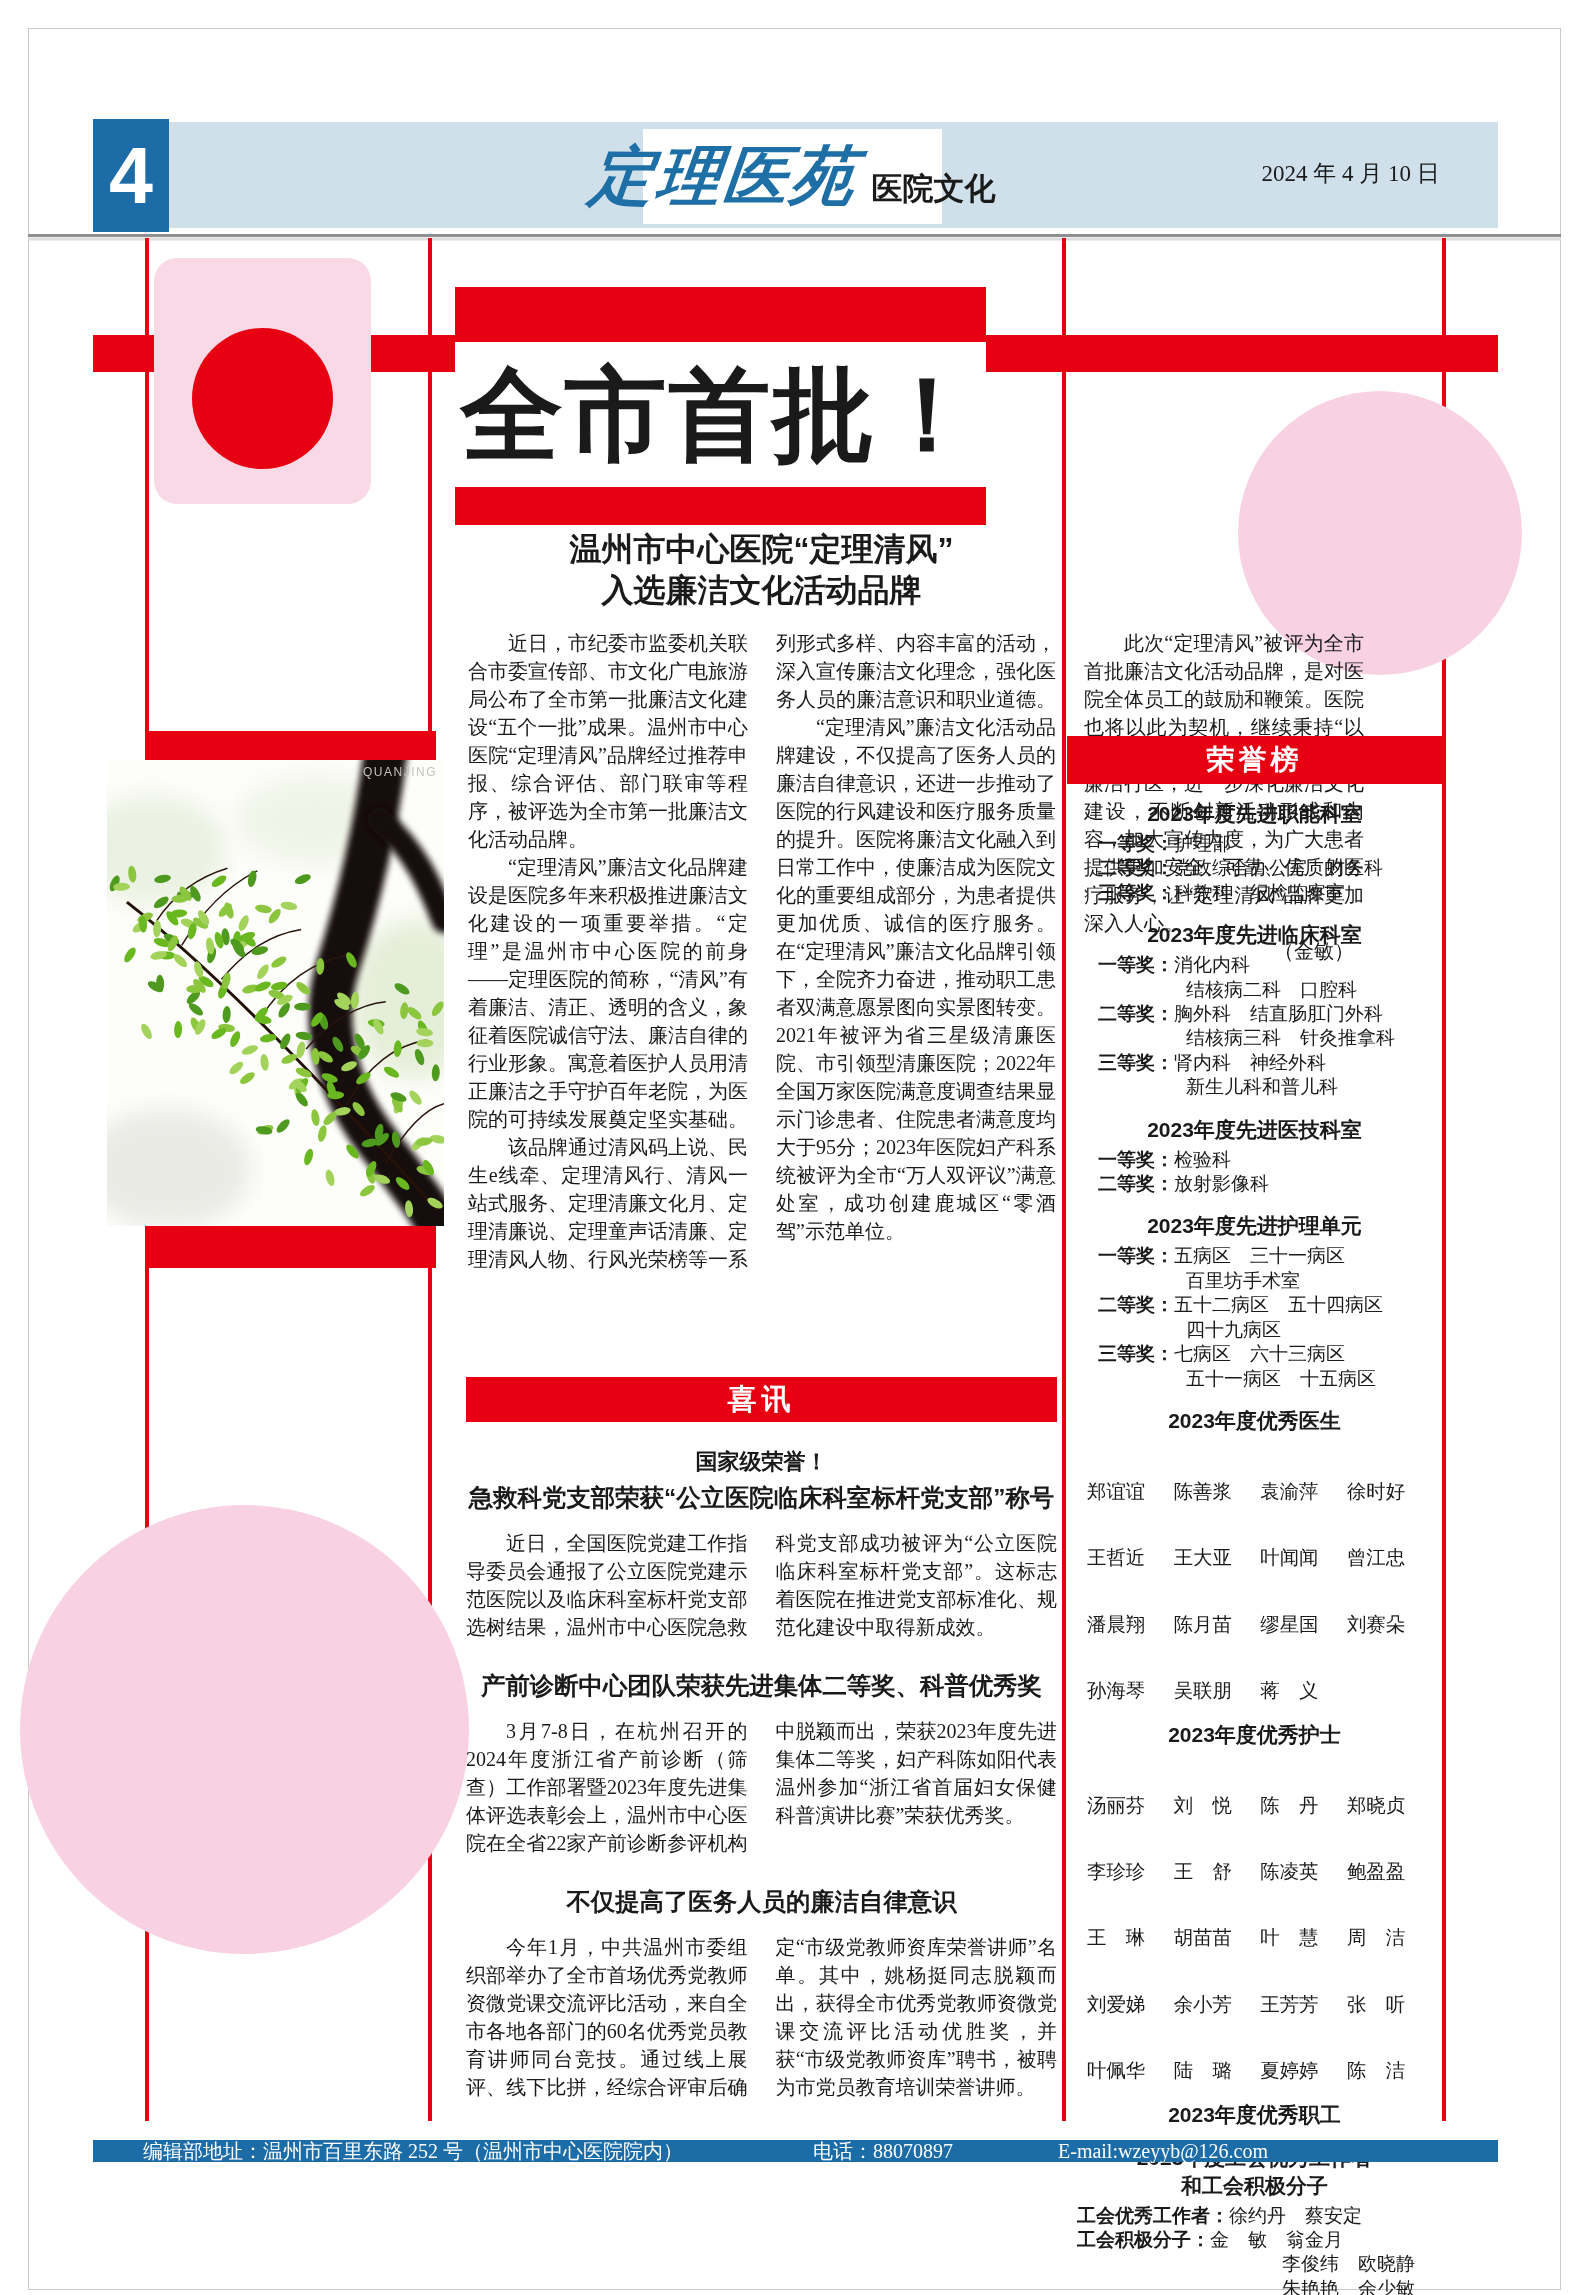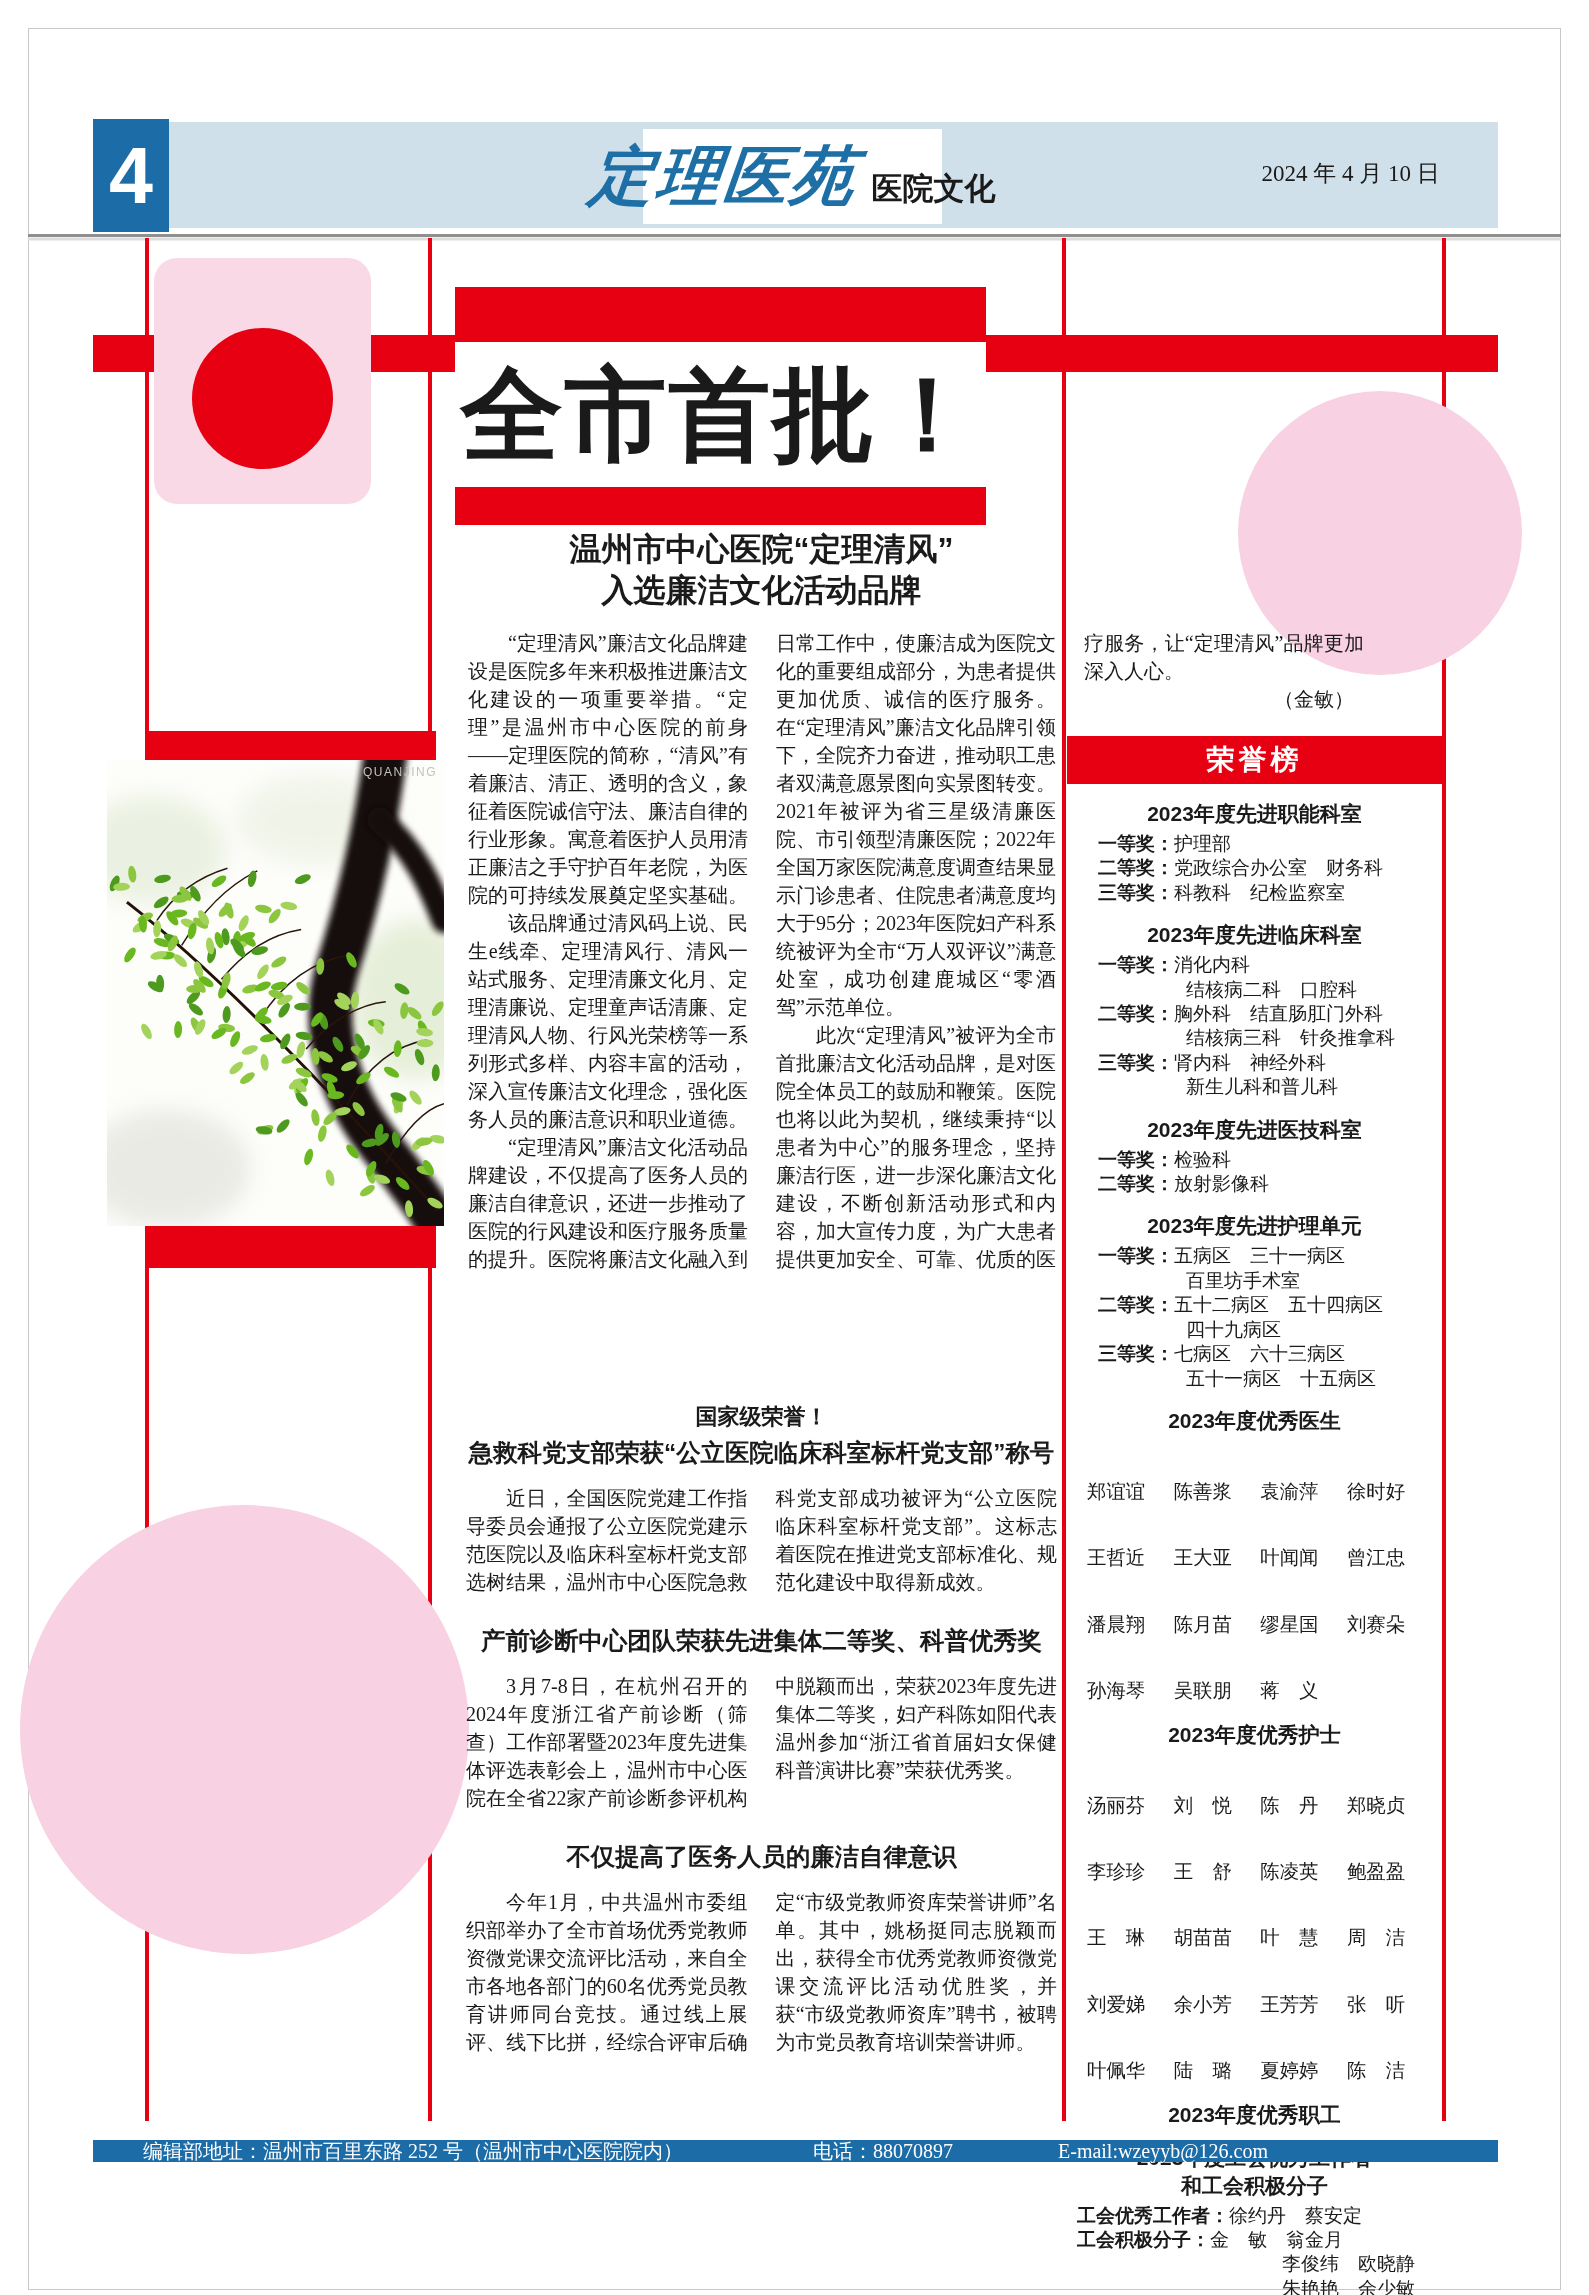--- a/index.html
+++ b/index.html
@@ -307,29 +307,31 @@
     </div>
     <div class="bar2"></div>
   </div>
   <div class="subtitle hei">
     <div>温州市中心医院“定理清风”</div>
     <div>入选廉洁文化活动品牌</div>
   </div>
 
   <div class="article">
     <div>
+        <p class="art-p">近日，市纪委市监委机关联合市委宣传部、市文化广电旅游局公布了全市第一批廉洁文化建设“五个一批”成果。温州市中心医院“定理清风”品牌经过推荐申报、综合评估、部门联审等程序，被评选为全市第一批廉洁文化活动品牌。</p>
         <p class="art-p">“定理清风”廉洁文化品牌建设是医院多年来积极推进廉洁文化建设的一项重要举措。“定理”是温州市中心医院的前身——定理医院的简称，“清风”有着廉洁、清正、透明的含义，象征着医院诚信守法、廉洁自律的行业形象。寓意着医护人员用清正廉洁之手守护百年老院，为医院的可持续发展奠定坚实基础。</p>
         <p class="art-p">该品牌通过清风码上说、民生e线牵、定理清风行、清风一站式服务、定理清廉文化月、定理清廉说、定理童声话清廉、定理清风人物、行风光荣榜等一系列形式多样、内容丰富的活动，深入宣传廉洁文化理念，强化医务人员的廉洁意识和职业道德。</p>
         <p class="art-p">“定理清风”廉洁文化活动品牌建设，不仅提高了医务人员的廉洁自律意识，还进一步推动了医院的行风建设和医疗服务质量的提升。医院将廉洁文化融入到日常工作中，使廉洁成为医院文化的重要组成部分，为患者提供更加优质、诚信的医疗服务。在“定理清风”廉洁文化品牌引领下，全院齐力奋进，推动职工患者双满意愿景图向实景图转变。2021年被评为省三星级清廉医院、市引领型清廉医院；2022年全国万家医院满意度调查结果显示门诊患者、住院患者满意度均大于95分；2023年医院妇产科系统被评为全市“万人双评议”满意处室，成功创建鹿城区“零酒驾”示范单位。</p>
         <p class="art-p">此次“定理清风”被评为全市首批廉洁文化活动品牌，是对医院全体员工的鼓励和鞭策。医院也将以此为契机，继续秉持“以患者为中心”的服务理念，坚持廉洁行医，进一步深化廉洁文化建设，不断创新活动形式和内容，加大宣传力度，为广大患者提供更加安全、可靠、优质的医疗服务，让“定理清风”品牌更加深入人心。</p>
       </div>
     <div class="byline">（金敏）</div>
   </div>
 
   <div class="goodnews">
+    <div class="gn-bar hei">喜讯</div>
     <div class="gn-t1 hei">国家级荣誉！</div>
     <div class="gn-t2 hei">急救科党支部荣获“公立医院临床科室标杆党支部”称号</div>
     <div class="gn-body">
       <p>近日，全国医院党建工作指导委员会通报了公立医院党建示范医院以及临床科室标杆党支部选树结果，温州市中心医院急救科党支部成功被评为“公立医院临床科室标杆党支部”。这标志着医院在推进党支部标准化、规范化建设中取得新成效。</p>
     </div>
     <div class="gn-t3 hei">产前诊断中心团队荣获先进集体二等奖、科普优秀奖</div>
     <div class="gn-body">
       <p>3月7-8日，在杭州召开的2024年度浙江省产前诊断（筛查）工作部署暨2023年度先进集体评选表彰会上，温州市中心医院在全省22家产前诊断参评机构中脱颖而出，荣获2023年度先进集体二等奖，妇产科陈如阳代表温州参加“浙江省首届妇女保健科普演讲比赛”荣获优秀奖。</p>
     </div>
     <div class="gn-t3 hei">不仅提高了医务人员的廉洁自律意识</div>

